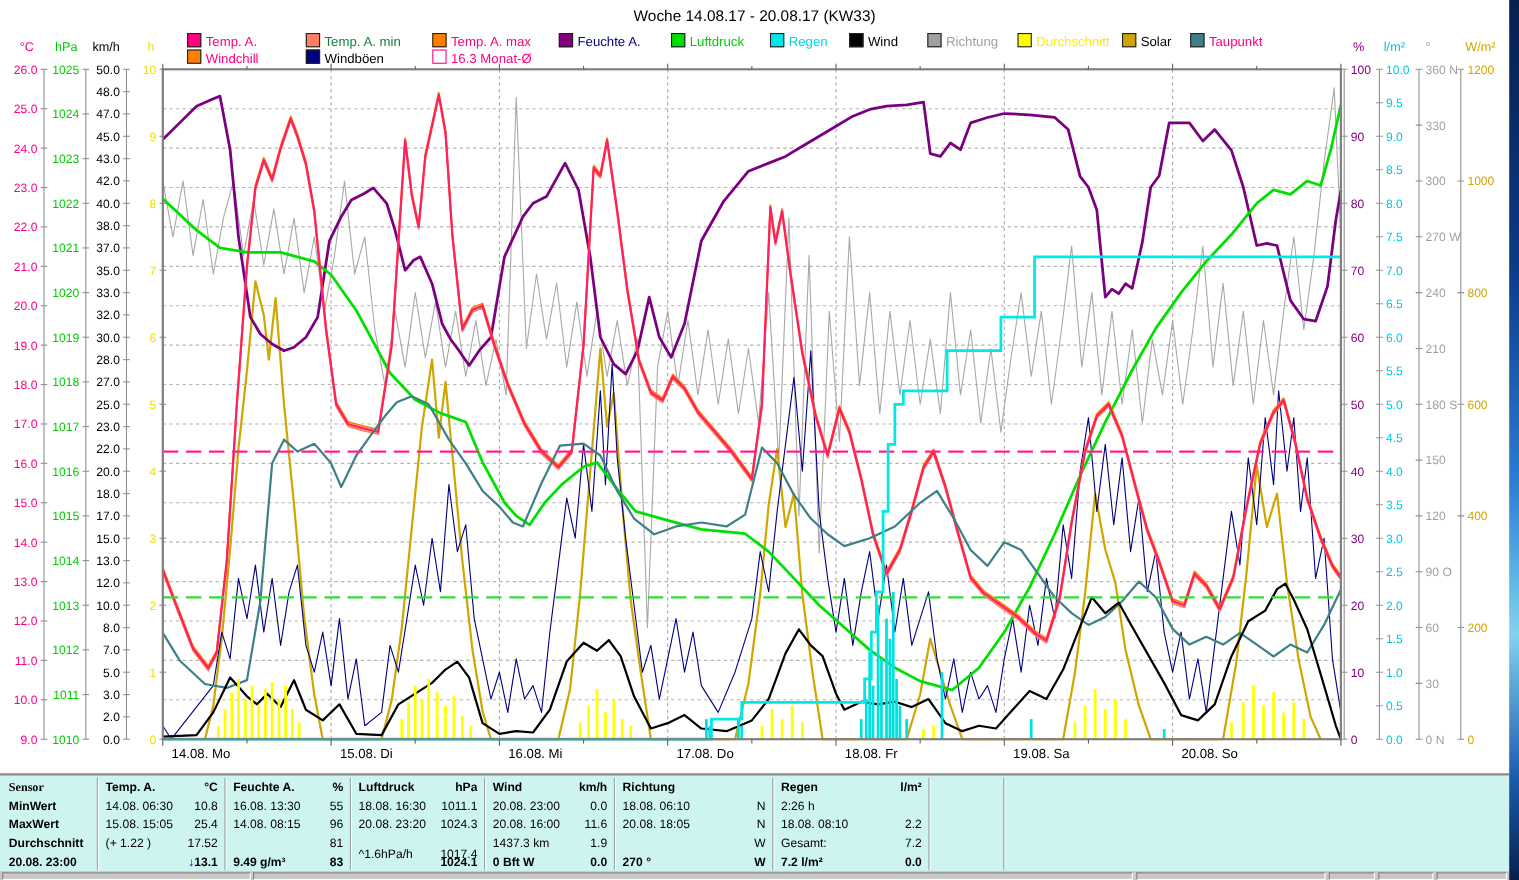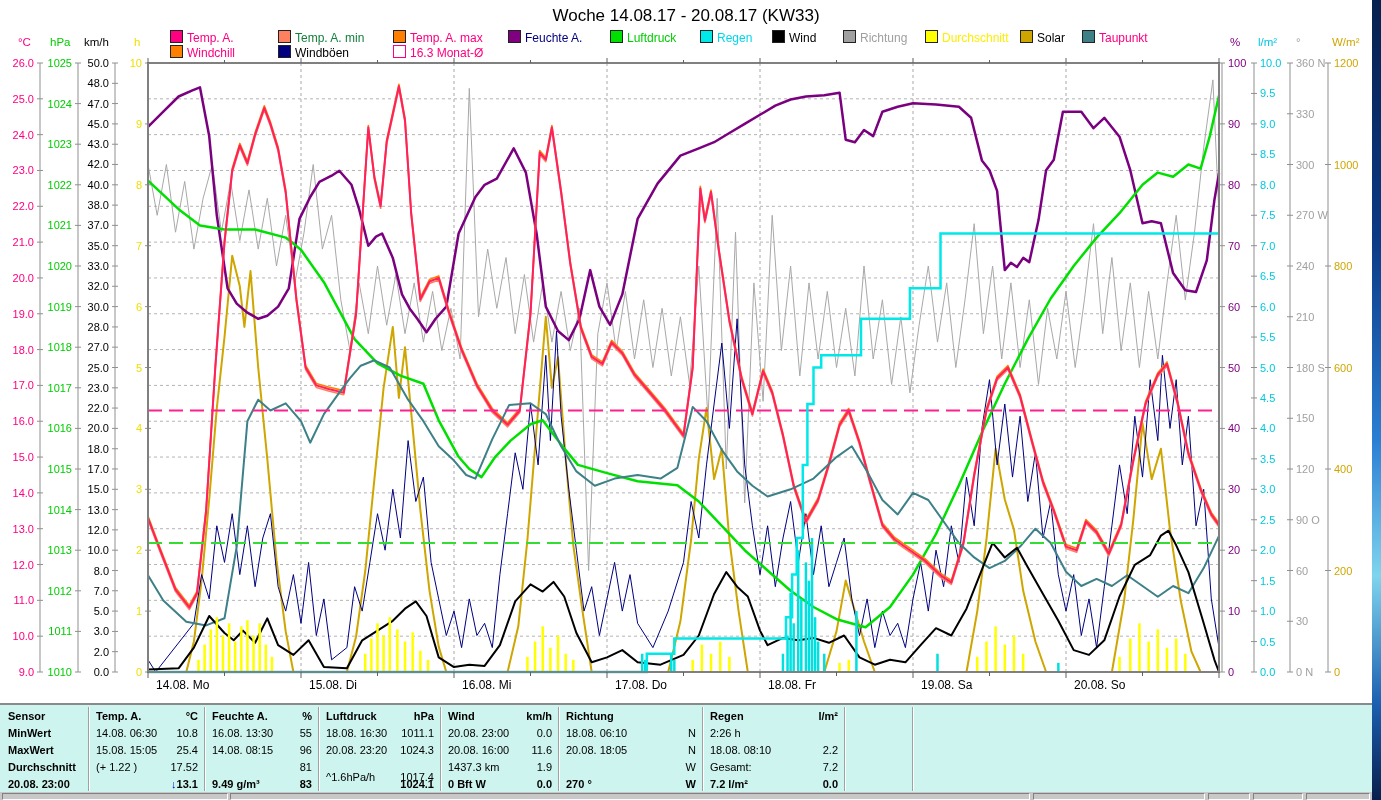--- a/index.html
+++ b/index.html
@@ -1,18 +1,18 @@
 <!DOCTYPE html>
 <html><head>
 <meta charset="utf-8">
 <style>
   html,body{margin:0;padding:0;background:#fff;}
   body{font-family:"Liberation Sans","DejaVu Sans",sans-serif;}
   #app{position:relative;width:1381px;height:800px;background:#ffffff;overflow:hidden;}
-  #title{position:absolute;top:6px;left:0;width:1372px;text-align:center;font-size:17px;color:#000;}
+  #title{position:absolute;top:6px;left:0;width:1372px;text-align:center;font-size:14px;color:#000;}
   #legend{position:absolute;top:0;left:0;width:1372px;height:60px;}
   .lg{position:absolute;font-size:12px;white-space:nowrap;}
   .lg .sq{display:inline-block;width:11px;height:11px;vertical-align:-1px;margin-right:4px;border:1px solid #222;}
   .lg .sq.outline{background:#fff !important;border:1px solid #ff0080;}
   #chart{position:absolute;top:0;left:0;}
   #btable{position:absolute;left:0;top:703px;width:1372px;height:88px;background:#cdf4ee;border-top:2px solid #8a8a8a;border-bottom:1px solid #8a8a8a;font-size:11px;color:#000;}
   .tcol{position:absolute;top:0;height:88px;}
   .tcol .sep{position:absolute;right:0;top:2px;bottom:2px;width:0;border-left:1px solid #9aa4a4;border-right:1px solid #ffffff;}
   .trow{position:absolute;left:6px;right:8px;height:17px;line-height:17px;white-space:nowrap;overflow:hidden;}
   .trow .rv{position:absolute;right:0;top:0;}
@@ -456,21 +456,21 @@
       <text x="156" y="689" fill="#000" font-size="12px" font-family="&quot;Liberation Sans&quot;,sans-serif">14.08. Mo</text>
       <text x="309" y="689" fill="#000" font-size="12px" font-family="&quot;Liberation Sans&quot;,sans-serif">15.08. Di</text>
       <text x="462" y="689" fill="#000" font-size="12px" font-family="&quot;Liberation Sans&quot;,sans-serif">16.08. Mi</text>
       <text x="615" y="689" fill="#000" font-size="12px" font-family="&quot;Liberation Sans&quot;,sans-serif">17.08. Do</text>
       <text x="768" y="689" fill="#000" font-size="12px" font-family="&quot;Liberation Sans&quot;,sans-serif">18.08. Fr</text>
       <text x="921" y="689" fill="#000" font-size="12px" font-family="&quot;Liberation Sans&quot;,sans-serif">19.08. Sa</text>
       <text x="1074" y="689" fill="#000" font-size="12px" font-family="&quot;Liberation Sans&quot;,sans-serif">20.08. So</text>
     </svg>
   <div id="btable">
       <div class="tcol" style="left: 2px; width: 88px;">
-        <div class="trow b" style="top: 3px;"><span>Sensor</span><span class="rv"></span></div>
+        <div class="trow b" style="top: 3px; font-family: Liberation Serif, serif;"><span>Sensor</span><span class="rv"></span></div>
         <div class="trow b" style="top: 20px;"><span>MinWert</span><span class="rv"></span></div>
         <div class="trow b" style="top: 37px;"><span>MaxWert</span><span class="rv"></span></div>
         <div class="trow b" style="top: 54px;"><span>Durchschnitt</span><span class="rv"></span></div>
         <div class="trow b" style="top: 71px;"><span>20.08. 23:00</span><span class="rv"></span></div>
         <div class="sep"></div>
       </div>
       <div class="tcol" style="left: 90px; width: 116px;">
         <div class="trow b" style="top: 3px;"><span>Temp. A.</span><span class="rv">°C</span></div>
         <div class="trow" style="top: 20px;"><span>14.08. 06:30</span><span class="rv">10.8</span></div>
         <div class="trow" style="top: 37px;"><span>15.08. 15:05</span><span class="rv">25.4</span></div>

